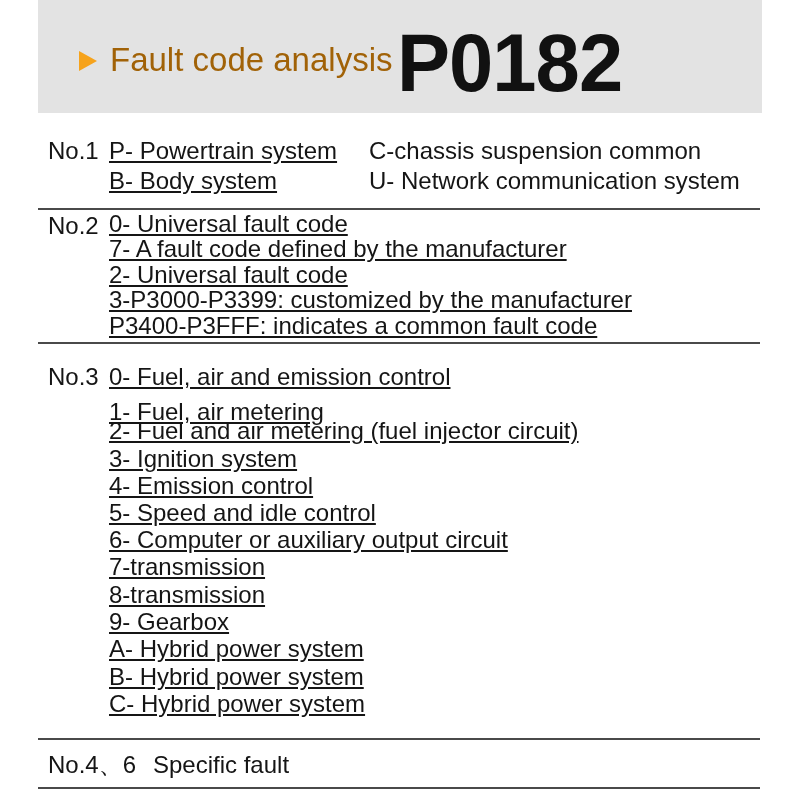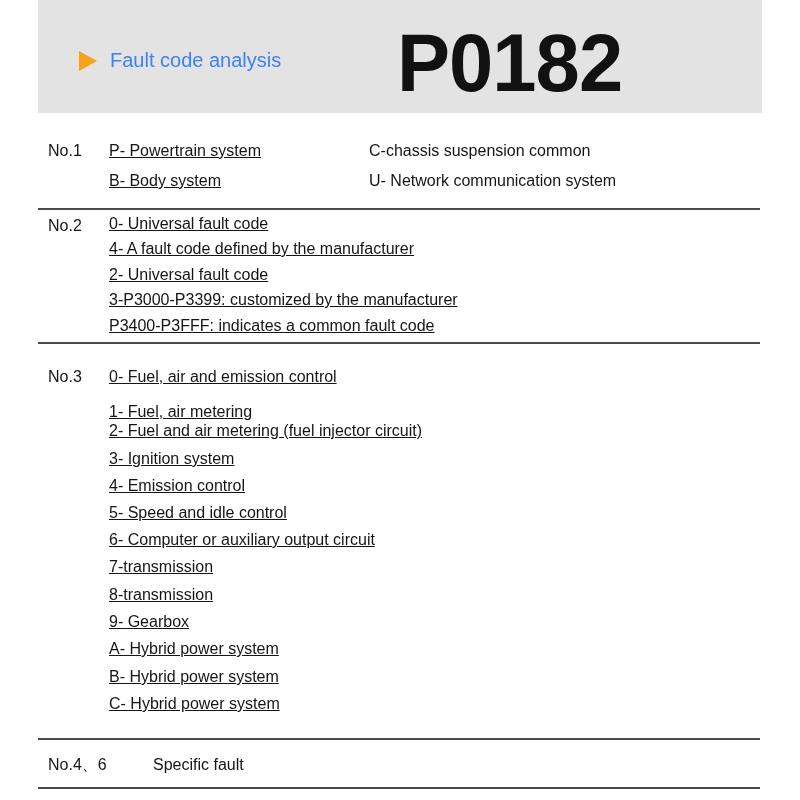--- a/index.html
+++ b/index.html
@@ -2,25 +2,25 @@
 <html><head>
   <meta charset="utf-8">
   <style>
     html, body { margin: 0; padding: 0; background: #ffffff; }
     body { width: 800px; height: 800px; position: relative; overflow: hidden;
            font-family: "Liberation Sans", "DejaVu Sans", sans-serif; color: #111; }
     .header { position: absolute; left: 38px; top: 0; width: 724px; height: 113px; background: #e3e3e3; }
     .tri { position: absolute; left: 79px; top: 51px; width: 0; height: 0;
            border-top: 10px solid transparent; border-bottom: 10px solid transparent;
            border-left: 18px solid #f6a31c; }
-    .subtitle { position: absolute; left: 110px; top: 42px; font-size: 20px; line-height: 36px; color: #3b82f6; white-space: nowrap; }
+    .subtitle { position: absolute; left: 110px; top: 42px; font-size: 33px; line-height: 36px; color: #a16207; white-space: nowrap; }
     .code { position: absolute; left: 397px; top: 22px; font-size: 82px; line-height: 82px; font-weight: bold; color: #111;
             letter-spacing: -1px; transform: scaleX(0.97); transform-origin: left center; white-space: nowrap; }
     .rule { position: absolute; left: 38px; width: 722px; height: 2px; background: #4a4a4a; }
-    .txt { position: absolute; font-size: 16px; line-height: 26px; color: #151515; white-space: nowrap; }
+    .txt { position: absolute; font-size: 24px; line-height: 26px; color: #151515; white-space: nowrap; }
     .lbl { left: 48px; }
     .col1 { left: 109px; text-decoration: underline; }
     .col2 { left: 369px; }
   </style>
 </head>
 <body>
 
 <div class="header"></div>
 <div class="tri"></div>
 <div class="subtitle">Fault code analysis</div>
@@ -28,21 +28,21 @@
 
 <div class="txt lbl" style="top:138px">No.1</div>
 <div class="txt col1" style="top:138px">P- Powertrain system</div>
 <div class="txt col2" style="top:138px">C-chassis suspension common</div>
 <div class="txt col1" style="top:168px">B- Body system</div>
 <div class="txt col2" style="top:168px">U- Network communication system</div>
 <div class="rule" style="top:208px"></div>
 
 <div class="txt lbl" style="top:213px">No.2</div>
 <div class="txt col1" style="top:211px">0- Universal fault code</div>
-<div class="txt col1" style="top:236px">4- A fault code defined by the manufacturer</div>
+<div class="txt col1" style="top:236px">7- A fault code defined by the manufacturer</div>
 <div class="txt col1" style="top:262px">2- Universal fault code</div>
 <div class="txt col1" style="top:287px">3-P3000-P3399: customized by the manufacturer</div>
 <div class="txt col1" style="top:313px">P3400-P3FFF: indicates a common fault code</div>
 <div class="rule" style="top:342px"></div>
 
 <div class="txt lbl" style="top:364px">No.3</div>
 <div class="txt col1" style="top:364px">0- Fuel, air and emission control</div>
 <div class="txt col1" style="top:399px">1- Fuel, air metering</div>
 <div class="txt col1" style="top:418px">2- Fuel and air metering (fuel injector circuit)</div>
 <div class="txt col1" style="top:446px">3- Ignition system</div>

